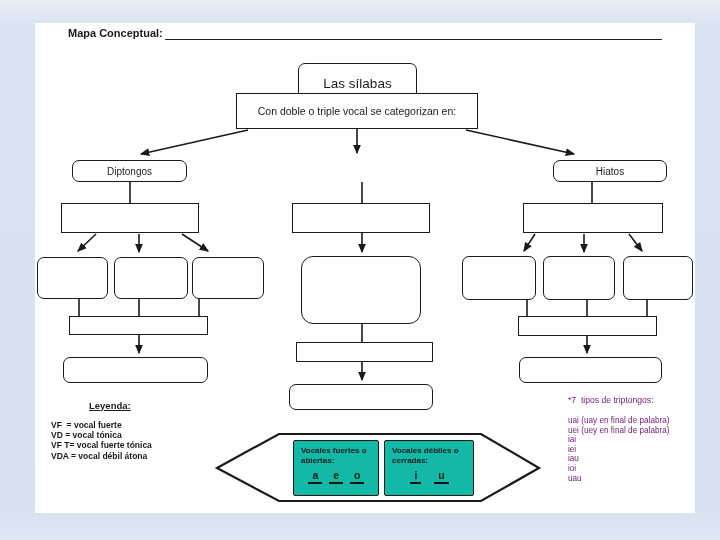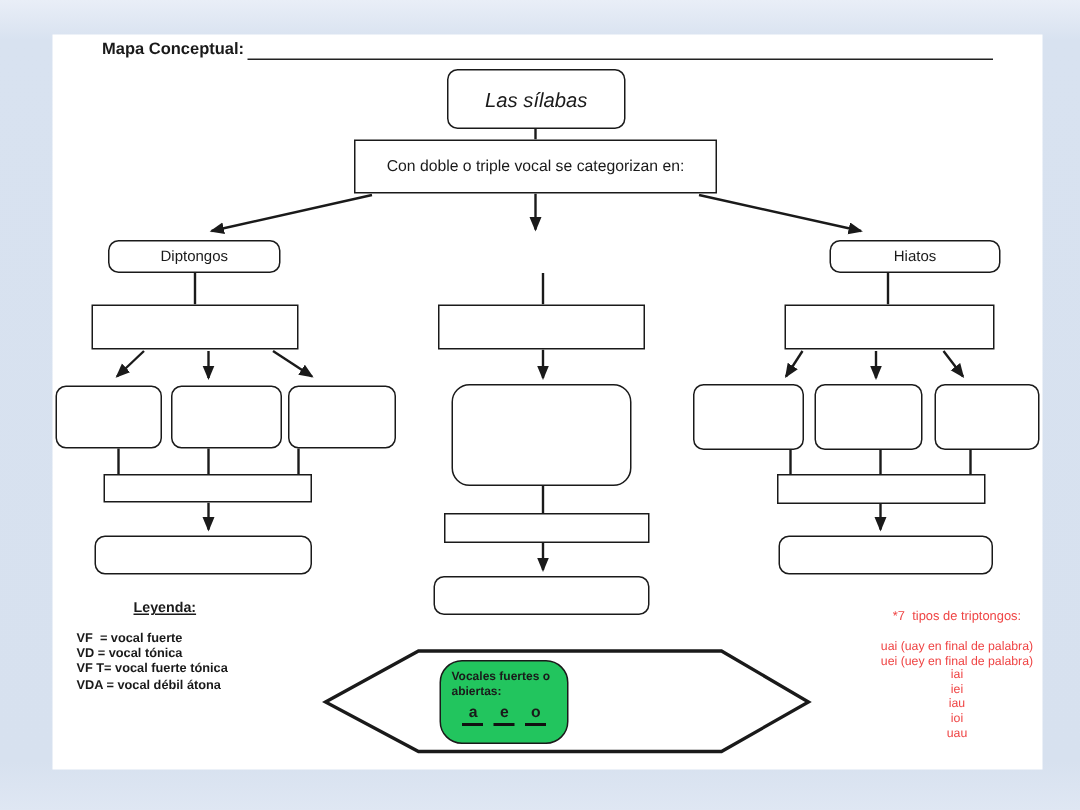--- a/index.html
+++ b/index.html
@@ -25,28 +25,28 @@
   .cat-box { font-size:10.5px; }
   .branch-box { font-size:10px; }
 
   .connectors { position:absolute; left:0; top:0; width:660px; height:490px; }
 
   .legend { position:absolute; left:16px; top:377px; width:175px; }
   .legend-title { font-weight:bold; font-size:9.5px; text-decoration:underline; margin-left:38px; margin-bottom:9px; }
   .legend-item { font-weight:bold; font-size:8.5px; line-height:10.2px; white-space:pre; }
 
   .vowel-box {
-    position:absolute; background:#22c55e; border:1.6px solid #1a1a1a; border-radius:15px;
+    position:absolute; background:#14b8a6; border:1.6px solid #1a1a1a; border-radius:2px;
     padding:5px 6px 4px 7px;
   }
   .vowel-title { font-weight:bold; font-size:8px; line-height:9.5px; }
   .vowel-letters { display:flex; justify-content:space-around; margin-top:4px; padding:0 4px; }
   .vowel-letter { font-weight:bold; font-size:10.5px; border-bottom:2.6px solid #111; padding:0 4px 1px 4px; }
 
-  .trip-note { position:absolute; left:533px; top:382px; width:140px; color:#ef4444;text-align:center; }
+  .trip-note { position:absolute; left:533px; top:372px; width:140px; color:#701a75; }
   .trip-title { font-size:8.6px; white-space:pre; margin-bottom:11px; }
   .trip-item { font-size:8.2px; line-height:9.6px; white-space:pre; }
 </style>
 </head>
 <body>
 
 <div class="canvas">
   <div class="page">
 
     <div class="header">
@@ -84,21 +84,21 @@
         <line x1="327" y1="210" x2="327" y2="229"></line>
         <line x1="327" y1="339" x2="327" y2="357"></line>
         <line x1="500" y1="211" x2="489" y2="228"></line>
         <line x1="549" y1="211" x2="549" y2="229"></line>
         <line x1="594" y1="211" x2="607" y2="228"></line>
         <line x1="552" y1="313" x2="552" y2="330"></line>
       </g>
       <polygon points="182,445 244,411 446,411 504,445 446,478 244,478" fill="#ffffff" stroke="#1a1a1a" stroke-width="2.2"></polygon>
     </svg>
 
-    <div class="box rounded root-box" style="left:263px; top:23px; width:119px; height:40px;font-style:italic;">Las sílabas</div>
+    <div class="box rounded root-box" style="left:263px; top:40px; width:119px; height:40px;">Las sílabas</div>
     <div class="box cat-box" style="left:201px; top:70px; width:242px; height:36px;">Con doble o triple vocal se categorizan en:</div>
 
     <div class="box rounded branch-box" style="left:37px; top:137px; width:115px; height:22px;">Diptongos</div>
     <div class="box rounded branch-box" style="left:518px; top:137px; width:114px; height:22px;">Hiatos</div>
 
     <div class="box" style="left:26px; top:180px; width:138px; height:30px;"></div>
     <div class="box rounded" style="left:2px;  top:234px; width:71px; height:42px;"></div>
     <div class="box rounded" style="left:79px; top:234px; width:74px; height:42px;"></div>
     <div class="box rounded" style="left:157px; top:234px; width:72px; height:42px;"></div>
     <div class="box" style="left:34px; top:293px; width:139px; height:19px;"></div>
@@ -125,20 +125,27 @@
     </div>
 
     <div class="vowel-box" style="left:258px; top:417px; width:86px; height:56px;">
       <div class="vowel-title">Vocales fuertes o abiertas:</div>
       <div class="vowel-letters">
         <span class="vowel-letter">a</span>
         <span class="vowel-letter">e</span>
         <span class="vowel-letter">o</span>
       </div>
     </div>
+    <div class="vowel-box" style="left:349px; top:417px; width:90px; height:56px;">
+      <div class="vowel-title">Vocales débiles o cerradas:</div>
+      <div class="vowel-letters" style="padding:0 12px;">
+        <span class="vowel-letter">i</span>
+        <span class="vowel-letter">u</span>
+      </div>
+    </div>
 
     <div class="trip-note">
       <div class="trip-title">*7  tipos de triptongos:</div>
       <div class="trip-item">uai (uay en final de palabra)</div>
       <div class="trip-item">uei (uey en final de palabra)</div>
       <div class="trip-item">iai</div>
       <div class="trip-item">iei</div>
       <div class="trip-item">iau</div>
       <div class="trip-item">ioi</div>
       <div class="trip-item">uau</div>

